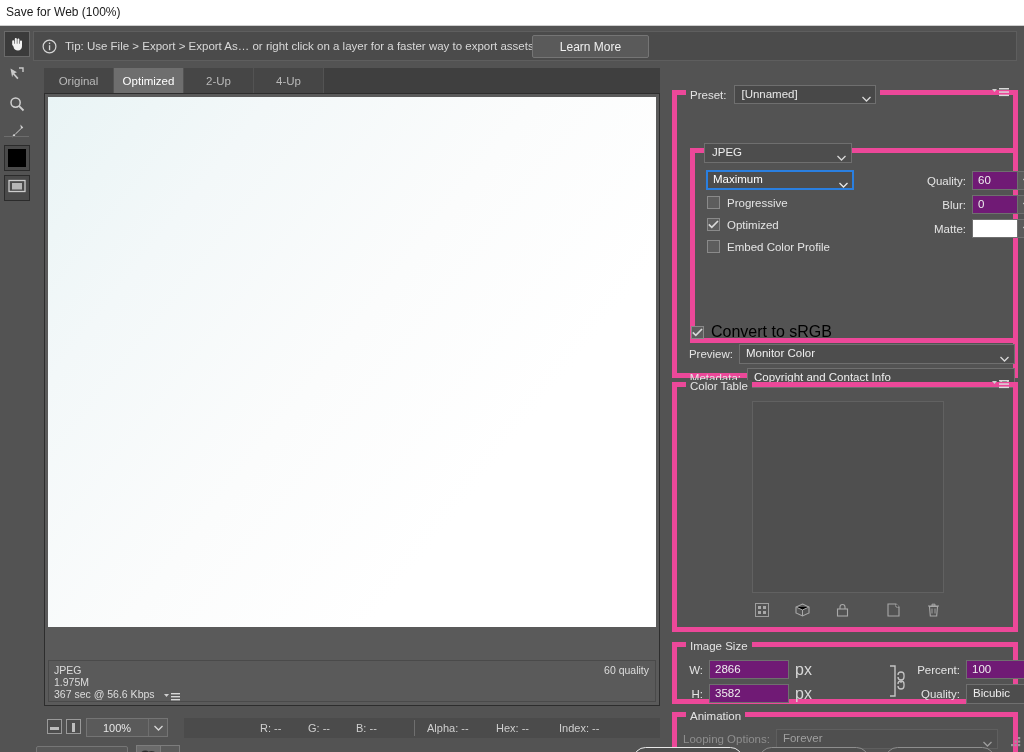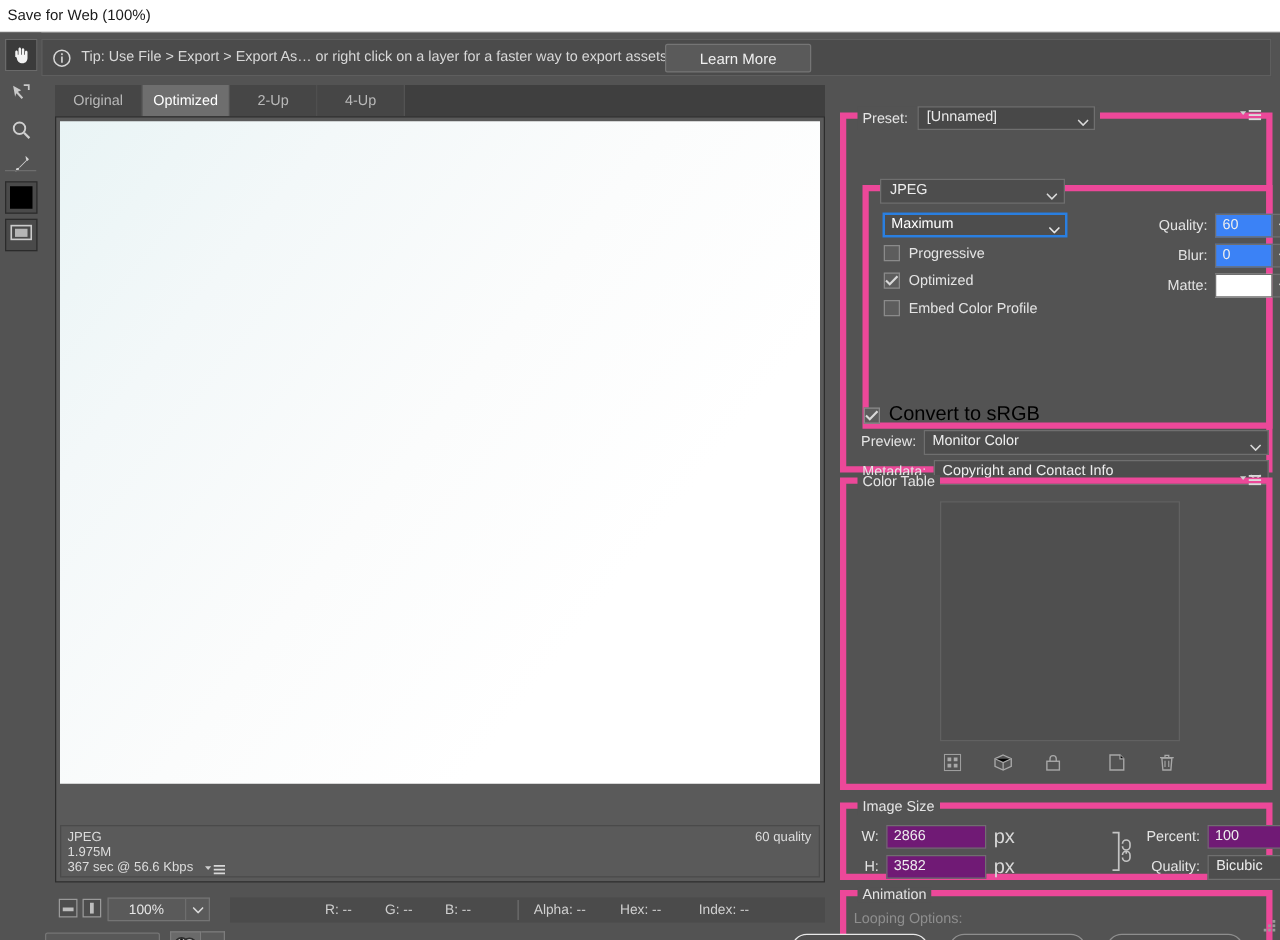--- a/index.html
+++ b/index.html
@@ -208,21 +208,21 @@
   #cb-embed { top: 87px; }
 
   .numrow {
     position: absolute; display: flex; align-items: center;
   }
   .numrow .lbl {
     font-size: 11.5px; color: #e4e4e4; text-align: right; margin-right: 6px;
   }
   .numfield {
     position: relative; width: 46px; height: 19px;
-    background: #3b82f6; border: 1px solid #6f6f6f;
+    background: #701a75; border: 1px solid #6f6f6f;
   }
   .numfield .v { position: absolute; left: 5px; top: 2px; font-size: 11.5px; color: #eee; }
   .stepper {
     width: 19px; height: 19px; background: #5a5a5a; border: 1px solid #6f6f6f;
     border-left: none;
     display: flex; align-items: center; justify-content: center;
   }
   #row-quality { left: 215px; top: 18px; }
   #row-quality .lbl { width: 56px; }
   #row-blur { left: 215px; top: 42px; }
@@ -708,20 +708,28 @@
 
         </span>
       </div>
     </div>
 
     <div class="group" id="grp-animation">
       <span class="legend">Animation</span>
 
       <div id="loop-row">
         <span class="lbl">Looping Options:</span>
+        <span id="loop-dd">
+          <span class="v">Forever</span>
+          <span class="cv">
+            <svg width="9" height="6" viewBox="0 0 9 6">
+                <path d="M0.5 1L4.5 5L8.5 1" stroke="#9e9e9e" stroke-width="1.3" fill="none"></path>
+              </svg>
+          </span>
+        </span>
       </div>
 
       <div id="frame-bar">
 
         <span id="frame-btns">
           <span class="fb">
             
           </span>
           <span class="fb">
             

